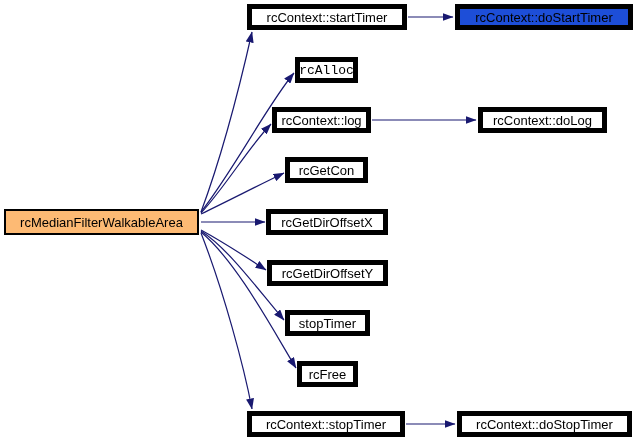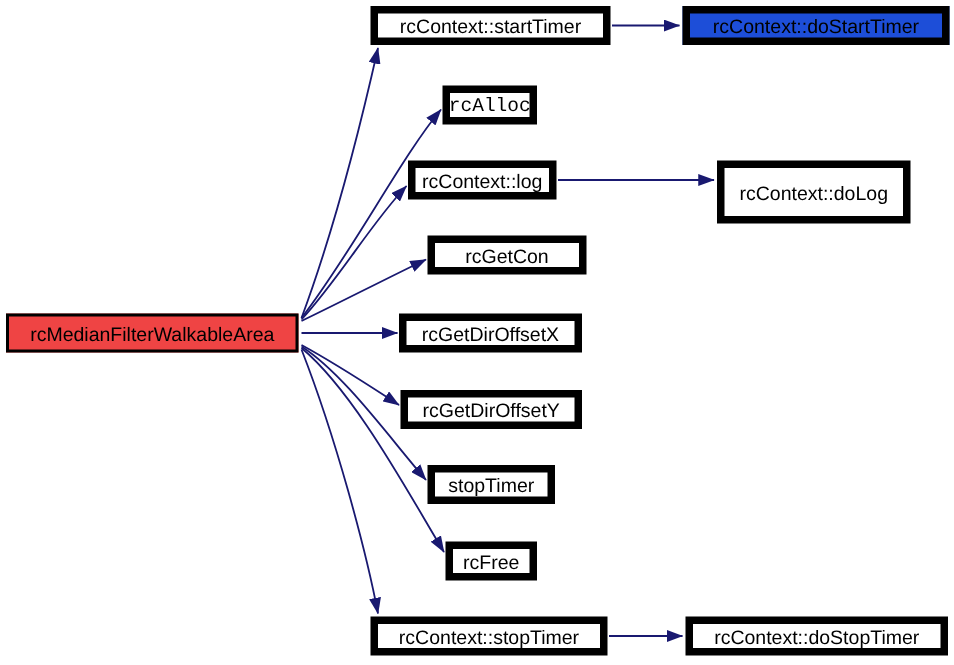--- a/index.html
+++ b/index.html
@@ -60,39 +60,39 @@
         <path d="M201,230 C225,243 246,257 266,270" stroke="#191970" marker-end="url(#arrowhead)"></path>
         <path d="M201,231 C229,249 259,291 284,320" stroke="#191970" marker-end="url(#arrowhead)"></path>
         <path d="M201,232 C237,262 274,332 296,368" stroke="#191970" marker-end="url(#arrowhead)"></path>
         <path d="M201,233 C224,292 244,367 252,409" stroke="#191970" marker-end="url(#arrowhead)"></path>
         <path d="M408,17 L453,17" stroke="#191970" marker-end="url(#arrowhead)"></path>
         <path d="M372,120 L476,120" stroke="#191970" marker-end="url(#arrowhead)"></path>
         <path d="M406,424 L455,424" stroke="#191970" marker-end="url(#arrowhead)"></path>
       </g>
   </svg>
   <div id="node-layer">
-      <div class="graph-node highlight" style="left: 4px; top: 209px; width: 195px; height: 26px; border-color: rgb(0, 0, 0); background: #ef4444;">
+      <div class="graph-node highlight" style="left: 4px; top: 209px; width: 195px; height: 26px; border-color: rgb(0, 0, 0); background: #fdba74;">
         <span>rcMedianFilterWalkableArea</span>
       </div>
       <div class="graph-node" style="left: 247px; top: 4px; width: 160px; height: 26px; border-color: rgb(0, 0, 0); background: rgb(255, 255, 255);">
         <span>rcContext::startTimer</span>
       </div>
       <div class="graph-node" style="left: 455px; top: 4px; width: 178px; height: 26px; border-color: rgb(0, 0, 0); background: #1d4ed8;">
         <span>rcContext::doStartTimer</span>
       </div>
       <div class="graph-node" style="left: 295px; top: 57px; width: 63px; height: 26px; border-color: rgb(0, 0, 0); background: rgb(255, 255, 255); font-family: Liberation Mono, monospace;">
         <span>rcAlloc</span>
       </div>
       <div class="graph-node" style="left: 272px; top: 107px; width: 99px; height: 26px; border-color: rgb(0, 0, 0); background: rgb(255, 255, 255);">
         <span>rcContext::log</span>
       </div>
-      <div class="graph-node" style="left: 478px; top: 107px; width: 129px; height: 42px; border-color: rgb(0, 0, 0); background: rgb(255, 255, 255);">
+      <div class="graph-node" style="left: 478px; top: 107px; width: 129px; height: 26px; border-color: rgb(0, 0, 0); background: rgb(255, 255, 255);">
         <span>rcContext::doLog</span>
       </div>
-      <div class="graph-node" style="left: 285px; top: 157px; width: 106px; height: 26px; border-color: rgb(0, 0, 0); background: rgb(255, 255, 255); justify-content: center;">
+      <div class="graph-node" style="left: 285px; top: 157px; width: 83px; height: 26px; border-color: rgb(0, 0, 0); background: rgb(255, 255, 255); justify-content: center;">
         <span>rcGetCon</span>
       </div>
       <div class="graph-node" style="left: 266px; top: 209px; width: 122px; height: 26px; border-color: rgb(0, 0, 0); background: rgb(255, 255, 255);">
         <span>rcGetDirOffsetX</span>
       </div>
       <div class="graph-node" style="left: 267px; top: 260px; width: 121px; height: 26px; border-color: rgb(0, 0, 0); background: rgb(255, 255, 255);">
         <span>rcGetDirOffsetY</span>
       </div>
       <div class="graph-node" style="left: 285px; top: 310px; width: 85px; height: 26px; border-color: rgb(0, 0, 0); background: rgb(255, 255, 255);">
         <span>stopTimer</span>

